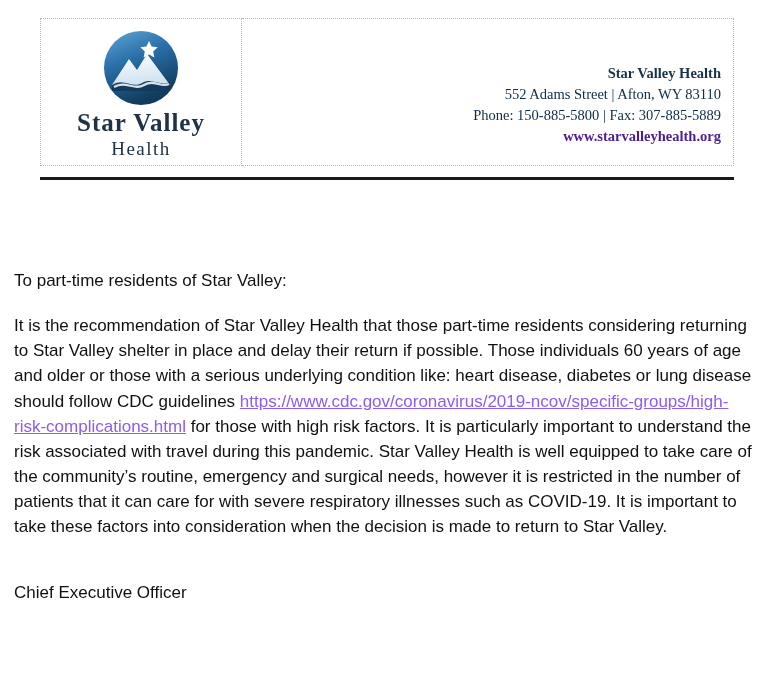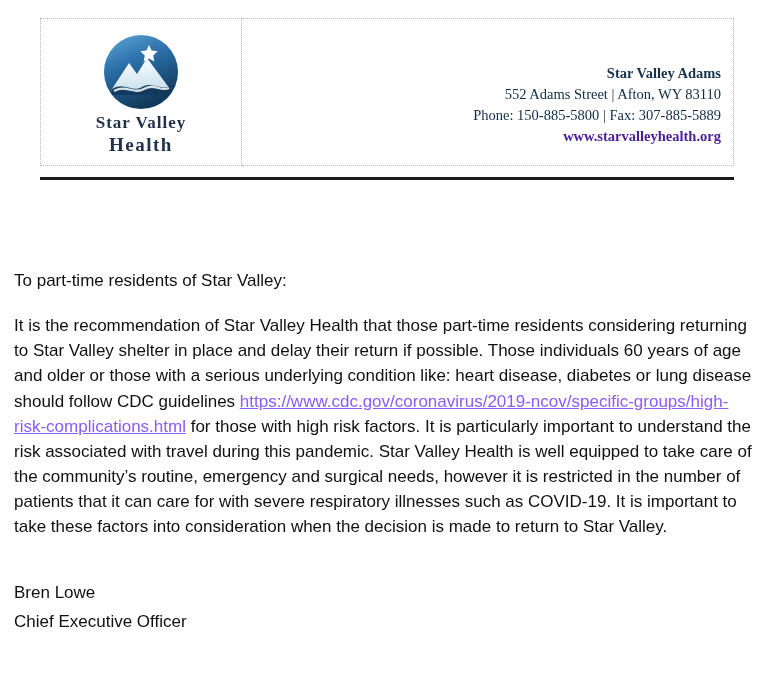--- a/index.html
+++ b/index.html
@@ -42,27 +42,27 @@
     position: relative;
   }
   .logo-wordmark {
     text-align: center;
     font-family: "Liberation Serif", serif;
     color: #20324a;
     letter-spacing: 0.5px;
     margin-top: 2px;
   }
   .logo-line1 {
-    font-size: 17px;
+    font-size: 25px;
     font-weight: bold;
     letter-spacing: 1px;
   }
   .logo-line2 {
     font-size: 19px;
-    font-weight: bold;
+    font-weight: normal;
     letter-spacing: 1.5px;
     margin-top: 1px;
   }
 
   .address-cell {
     flex: 1;
     border-top: 1px dotted #b9b9b9;
     border-right: 1px dotted #b9b9b9;
     border-bottom: 1px dotted #b9b9b9;
     box-sizing: border-box;
@@ -149,36 +149,35 @@
         <path d="M47 12 l2.6 5.6 6.1 .7 -4.5 4.2 1.2 6 -5.4-3 -5.4 3 1.2-6 -4.5-4.2 6.1-.7 Z" fill="#ffffff"></path>
       </svg>
     </div>
     <div class="logo-wordmark">
       <div class="logo-line1">Star Valley</div>
       <div class="logo-line2">Health</div>
     </div>
   </div>
 
   <div class="address-cell">
-    <div class="addr-line org">Star Valley Adams</div>
+    <div class="addr-line org">Star Valley Health</div>
     <div class="addr-line">552 Adams Street | Afton, WY 83110</div>
     <div class="addr-line">Phone: 150-885-5800 | Fax: 307-885-5889</div>
     <div class="addr-line site">www.starvalleyhealth.org</div>
   </div>
 </div>
 
 <div class="rule"></div>
 
 <div class="letter">
 
   <p class="tight">To part-time residents of Star Valley:</p>
 
   <p><span>It is the recommendation of Star Valley Health that those part-time residents considering returning to Star Valley shelter in place and delay their return if possible. Those individuals 60 years of age and older or those with a serious underlying condition like: heart disease, diabetes or lung disease should follow CDC guidelines </span><a href="#">https://www.cdc.gov/coronavirus/2019-ncov/specific-groups/high-risk-complications.html</a><span> for those with high risk factors. It is particularly important to understand the risk associated with travel during this pandemic. Star Valley Health is well equipped to take care of the community’s routine, emergency and surgical needs, however it is restricted in the number of patients that it can care for with severe respiratory illnesses such as COVID-19. It is important to take these factors into consideration when the decision is made to return to Star Valley.</span></p>
 
 
 
   <div class="sig-gap"></div>
 
   <div class="sig-block">
-    <p>Bren Lowe</p>
     <p>Chief Executive Officer</p>
   </div>
 </div>
 
 </body></html>

